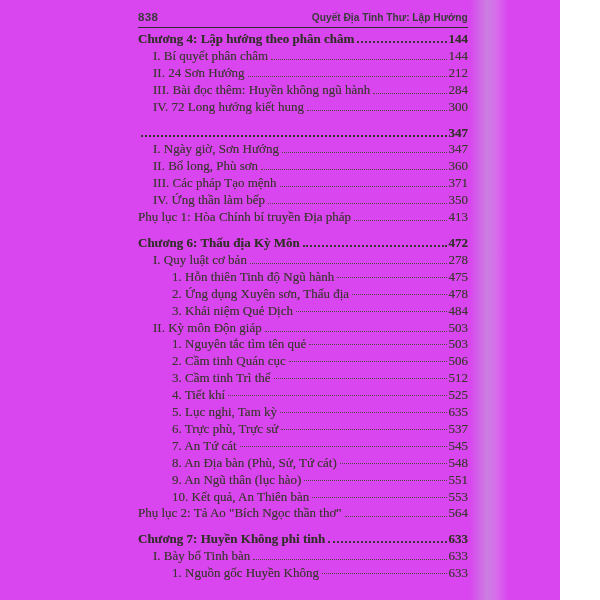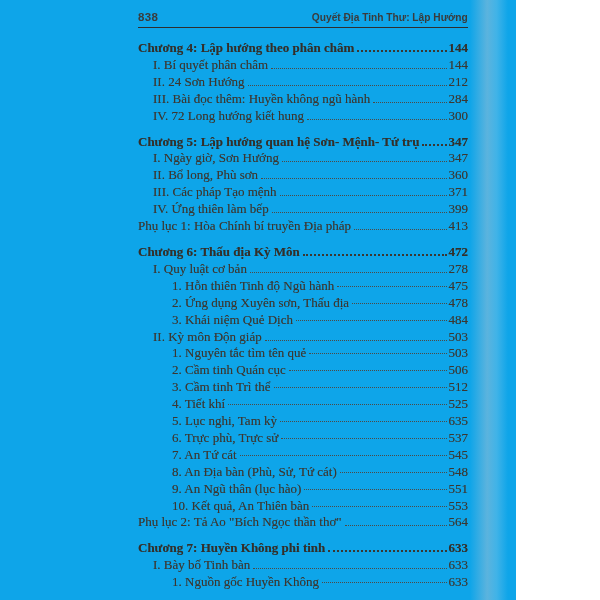--- a/index.html
+++ b/index.html
@@ -5,22 +5,22 @@
   html, body { margin: 0; padding: 0; }
   body {
     width: 600px; height: 600px;
     background: #ffffff;
     overflow: hidden;
     position: relative;
     font-family: "Liberation Serif", serif;
   }
   .canvas {
     position: absolute; left: 0; top: 0;
-    width: 516px; height: 600px;
-    background: #0ea5e9;
+    width: 560px; height: 600px;
+    background: #d946ef;
   }
   
   .page-edge {
     position: absolute; left: 470px; top: 0;
     width: 38px; height: 600px;
     background: linear-gradient(to right,
       rgba(198,207,216,0) 0%,
       rgba(186,197,208,0.45) 45%,
       rgba(214,221,228,0.25) 70%,
       rgba(255,255,255,0) 100%);
@@ -35,21 +35,21 @@
     justify-content: space-between;
     align-items: baseline;
     font-family: "Liberation Sans", sans-serif;
     font-weight: 700;
     color: #3b3b3b;
     border-bottom: 1.5px solid #2e2e2e;
     padding-bottom: 4px;
   }
   .running-header .pageno { font-size: 11.5px; letter-spacing: 0.3px; }
   .running-header .booktitle { font-size: 10.5px; letter-spacing: 0px; transform: scaleX(0.97); transform-origin: right; }
-  .toc { margin-top: 12px; }
+  .toc { margin-top: 3px; }
   .toc-section + .toc-section { margin-top: 9px; }
   .row {
     display: flex;
     align-items: baseline;
     min-height: 16.9px;
     line-height: 16.9px;
     font-size: 13px;
     color: #3c3731;
     text-shadow: 0 0 0.5px rgba(62,57,50,0.5);
   }
@@ -102,43 +102,42 @@
     <span class="pg">284</span>
   </div>
           <div class="row lvl1">
     <span class="lbl">IV. 72 Long hướng kiết hung</span>
     <span class="dots"></span>
     <span class="pg">300</span>
   </div>
         </div>
         <div class="toc-section">
           <div class="row lvl0 bold">
-    <span class="lbl">Chương 5: Lập hướng quan hệ Sơn- Mệnh- Tứ trụ</span>
     <span class="dots"></span>
     <span class="pg">347</span>
   </div>
           <div class="row lvl1">
     <span class="lbl">I. Ngày giờ, Sơn Hướng</span>
     <span class="dots"></span>
     <span class="pg">347</span>
   </div>
           <div class="row lvl1">
     <span class="lbl">II. Bổ long, Phù sơn</span>
     <span class="dots"></span>
     <span class="pg">360</span>
   </div>
           <div class="row lvl1">
     <span class="lbl">III. Các pháp Tạo mệnh</span>
     <span class="dots"></span>
     <span class="pg">371</span>
   </div>
           <div class="row lvl1">
-    <span class="lbl">IV. Ứng thiên làm bếp</span>
-    <span class="dots"></span>
-    <span class="pg">399</span>
+    <span class="lbl">IV. Ứng thần làm bếp</span>
+    <span class="dots"></span>
+    <span class="pg">350</span>
   </div>
           <div class="row lvl0">
     <span class="lbl">Phụ lục 1: Hòa Chính bí truyền Địa pháp</span>
     <span class="dots"></span>
     <span class="pg">413</span>
   </div>
         </div>
         <div class="toc-section">
           <div class="row lvl0 bold">
     <span class="lbl">Chương 6: Thấu địa Kỳ Môn</span>

